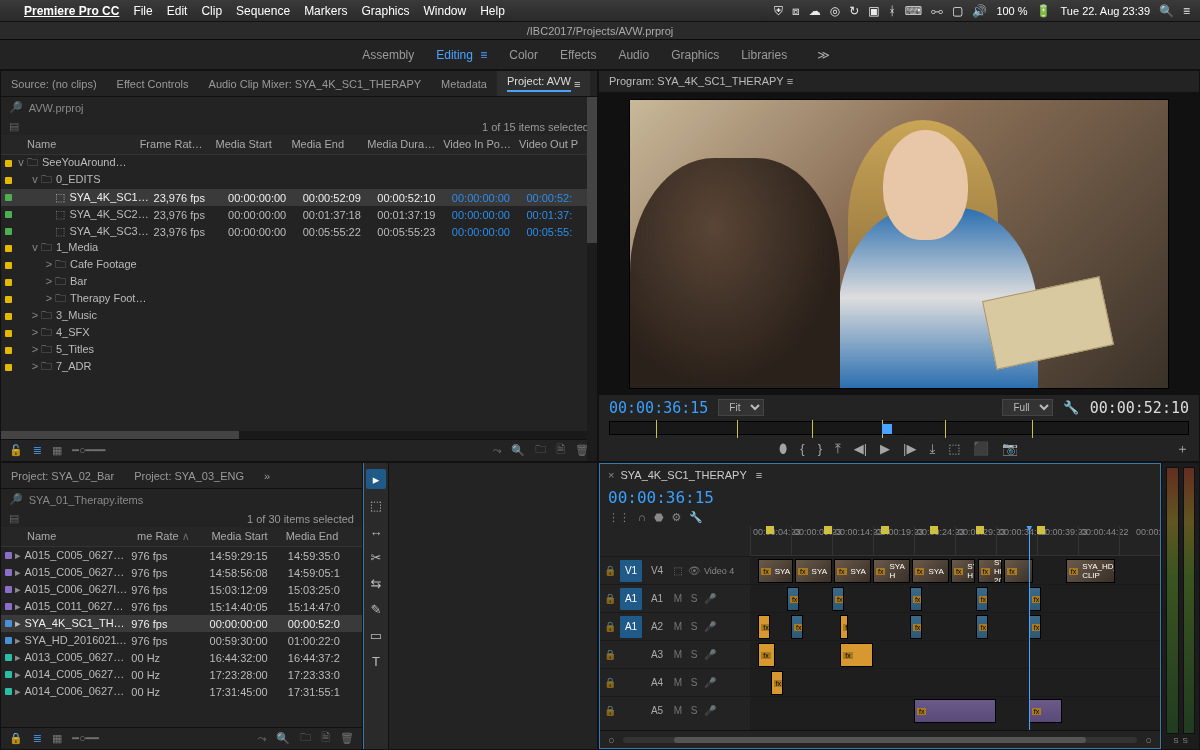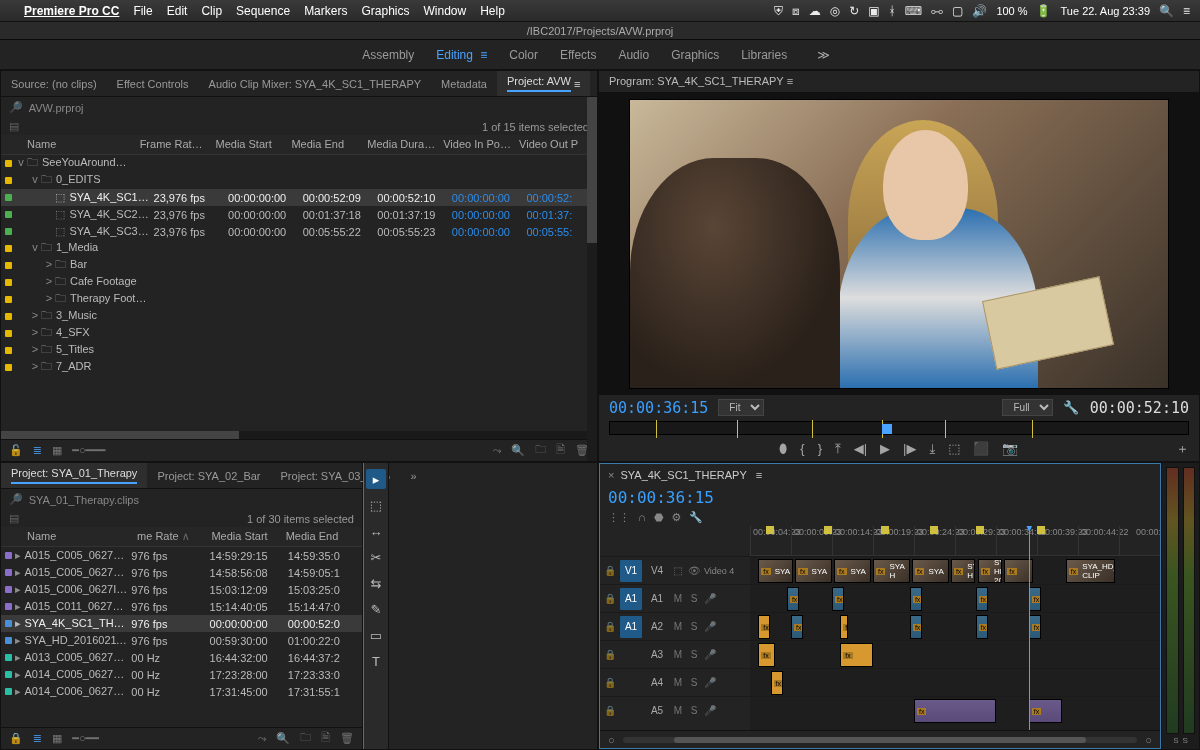--- a/index.html
+++ b/index.html
@@ -296,33 +296,33 @@
           <span class="col"></span>
           <span class="col"></span>
    <span class="col"></span>
           <span class="col link"></span>
           <span class="col link"></span>
         </div>
         <div class="row">
           <span class="colchip">
             <span class="chip c-yel"></span>
           </span>
+   <span class="nm indent2"><span class="caret">&gt;</span><span class="icon-bin">🗀</span>Cafe Footage</span>
+   <span class="col"></span>
+          <span class="col"></span>
+          <span class="col"></span>
+   <span class="col"></span>
+          <span class="col link"></span>
+          <span class="col link"></span>
+        </div>
+        <div class="row">
+          <span class="colchip">
+            <span class="chip c-yel"></span>
+          </span>
    <span class="nm indent2"><span class="caret">&gt;</span><span class="icon-bin">🗀</span>Bar</span>
-   <span class="col"></span>
-          <span class="col"></span>
-          <span class="col"></span>
-   <span class="col"></span>
-          <span class="col link"></span>
-          <span class="col link"></span>
-        </div>
-        <div class="row">
-          <span class="colchip">
-            <span class="chip c-yel"></span>
-          </span>
-   <span class="nm indent2"><span class="caret">&gt;</span><span class="icon-bin">🗀</span>Cafe Footage</span>
    <span class="col"></span>
           <span class="col"></span>
           <span class="col"></span>
    <span class="col"></span>
           <span class="col link"></span>
           <span class="col link"></span>
         </div>
         <div class="row">
           <span class="colchip">
             <span class="chip c-yel"></span>
@@ -449,30 +449,27 @@
         <span class="pico">⬛</span>
         <span class="pico">📷</span>
         <span class="pico plus">＋</span>
       </div>
     </div>
   </div>
 
   <div class="panel lowerleft">
     <div class="subproj" style="display:flex;flex-direction:column;">
       <div class="tabrow">
-        <span class="tab active">
-            <span class="under">Project: SYA_01_Therapy</span>
-          </span>
         <span class="tab">Project: SYA_02_Bar</span>
         <span class="tab">Project: SYA_03_ENG</span>
         <span class="tab">»</span>
       </div>
       <div class="proj-search">
         <span class="searchicon">🔎</span>
-        <span>SYA_01_Therapy.clips</span>
+        <span>SYA_01_Therapy.items</span>
       </div>
       <div class="proj-toolbar">
         <span class="filtericon">▤</span>
         <span class="right">1 of 30 items selected</span>
       </div>
       <div class="proj-header">
         <span class="colchip"></span>
         <span class="col-name">Name</span>
         <span class="col"><span>me Rate</span> <span style="opacity:.5">∧</span></span>
         <span class="col">Media Start</span>

